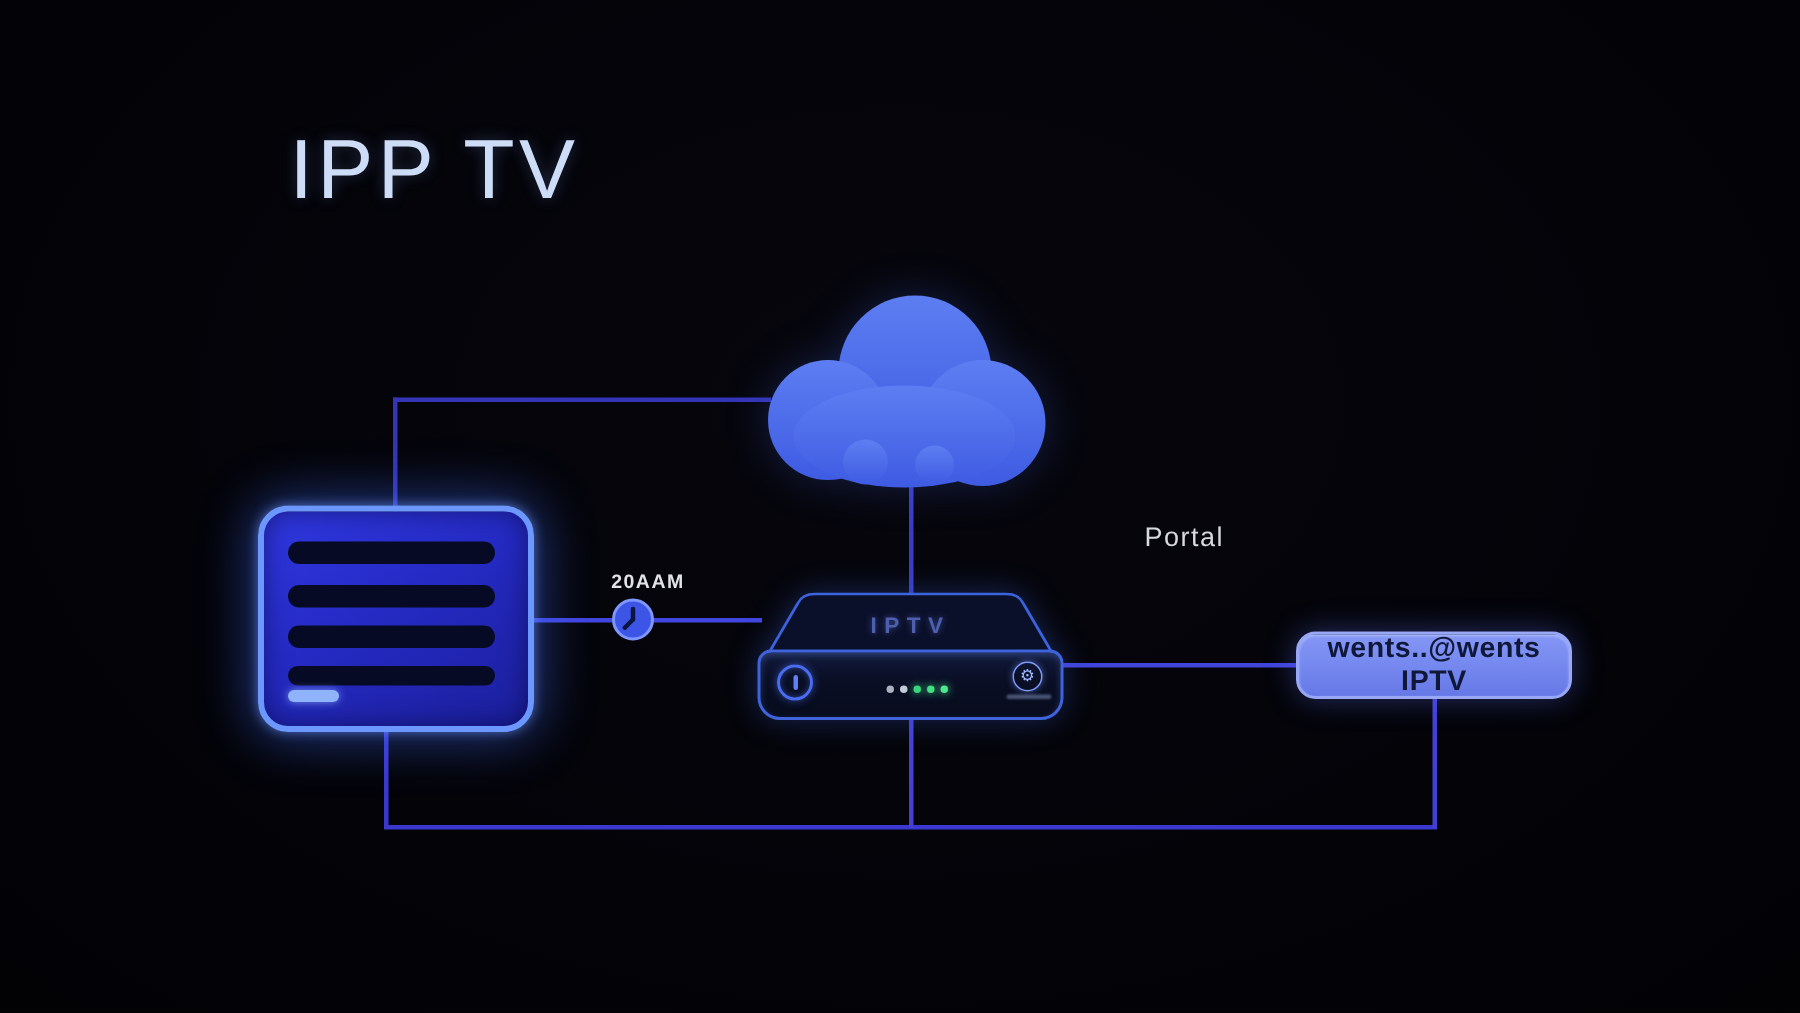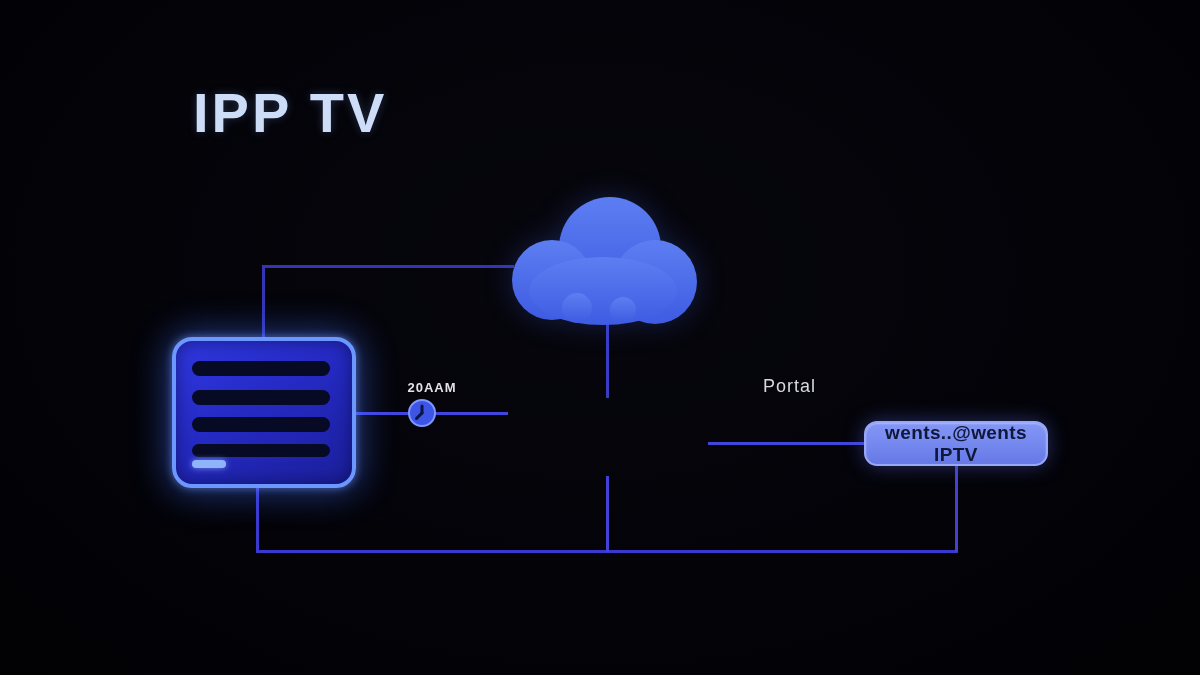--- a/index.html
+++ b/index.html
@@ -4,21 +4,21 @@
 <style>
   html,body{margin:0;padding:0;background:#000;}
   .stage{
     position:relative;width:1200px;height:675px;overflow:hidden;
     background:radial-gradient(ellipse at 50% 40%, #06060d 0%, #030308 60%, #020205 100%);
     font-family:"Liberation Sans", sans-serif;
   }
   
   .title{
     position:absolute;left:193px;top:80px;margin:0;
-    font-size:56px;font-weight:bold;letter-spacing:3px;
+    font-size:56px;font-weight:normal;letter-spacing:3px;
     color:#cdddf8;text-shadow:0 0 10px rgba(140,170,255,.25);
   }
   
   .line{position:absolute;background:#3e3fd6;z-index:1;}
   .line-dim{background:#3434b6;}
   .l-v1{left:262px;top:265px;width:3px;height:76px;}
   .l-h1{left:262px;top:265px;width:252px;height:3px;}
   .l-v2{left:606px;top:318px;width:3px;height:80px;background:#3a3cc6;}
   .l-h2{left:348px;top:412px;width:160px;height:3px;background:#4246e0;}
   .l-h3{left:708px;top:442px;width:160px;height:3px;background:#4145da;}
@@ -35,21 +35,21 @@
     background:linear-gradient(150deg,#3038e2 0%,#252ac4 45%,#1b1f9c 100%);
     box-shadow:0 0 34px 6px rgba(64,110,255,.45),0 0 8px rgba(130,165,255,.6),inset 0 0 18px rgba(0,0,40,.5);
   }
   .server-bar{position:absolute;left:16px;width:138px;height:15px;border-radius:8px;background:#060a24;}
   .sb1{top:20px;} .sb2{top:49px;} .sb3{top:76px;} .sb4{top:103px;height:13px;}
   .server-mini{position:absolute;left:16px;top:119px;width:34px;height:8px;border-radius:4px;background:#8fb4fc;box-shadow:0 0 6px rgba(150,185,255,.7);}
   
   .clock{position:absolute;left:407px;top:398px;width:30px;height:30px;z-index:3;}
   .clock-label{position:absolute;left:398px;top:380px;width:68px;text-align:center;font-size:13px;color:#e1e3e8;letter-spacing:1px;z-index:3;font-weight:bold;}
   
-  .portal-label{position:absolute;left:763px;top:376px;font-size:18px;color:#d6d9de;letter-spacing:1px;z-index:3;}
+  .portal-label{position:absolute;left:763px;top:348px;font-size:18px;color:#d6d9de;letter-spacing:1px;z-index:3;}
   
   .device{position:absolute;left:503px;top:393px;width:208px;height:88px;z-index:2;filter:drop-shadow(0 0 10px rgba(60,100,230,.35));}
   .device-top-svg{position:absolute;left:0;top:0;}
   .device-top-label{
     position:absolute;left:0;top:16px;width:208px;text-align:center;
     font-size:15px;font-weight:bold;letter-spacing:5px;color:#4d5fae;
     text-shadow:0 0 4px rgba(90,110,200,.6);filter:blur(.4px);
   }
   .device-front{
     position:absolute;left:2px;top:40px;width:200px;height:43px;
@@ -126,16 +126,36 @@
   <div class="clock-label">20AAM</div>
   <svg class="clock" width="30" height="30" viewBox="0 0 30 30">
     <circle cx="15" cy="15" r="13" fill="#3c55e6"></circle>
     <circle cx="15" cy="15" r="13" fill="none" stroke="#7e97ff" stroke-width="2"></circle>
     <line x1="15" y1="15" x2="15" y2="8" stroke="#0c1440" stroke-width="3" stroke-linecap="round"></line>
     <line x1="15" y1="15" x2="9.5" y2="20.5" stroke="#0c1440" stroke-width="3" stroke-linecap="round"></line>
   </svg>
 
   <div class="portal-label">Portal</div>
 
+  <div class="device">
+    <svg class="device-top-svg" width="208" height="46" viewBox="0 0 208 46">
+      <path d="M 8 45 L 29 9 Q 32 3 40 3 L 168 3 Q 176 3 179 9 L 200 45 Z" fill="#0b102a" stroke="#3c63de" stroke-width="1.8"></path>
+    </svg>
+    <div class="device-top-label">IPTV</div>
+    <div class="device-front">
+      <div class="power-btn">
+        <div class="power-glyph"></div>
+      </div>
+      <div class="led-row">
+        <div class="led" style="background: rgb(170, 178, 194);"></div>
+        <div class="led" style="background: rgb(194, 204, 218);"></div>
+        <div class="led" style="background: rgb(56, 213, 125); box-shadow: rgb(56, 213, 125) 0px 0px 6px;"></div>
+        <div class="led" style="background: rgb(66, 223, 133); box-shadow: rgb(66, 223, 133) 0px 0px 6px;"></div>
+        <div class="led" style="background: rgb(77, 233, 141); box-shadow: rgb(77, 233, 141) 0px 0px 6px;"></div>
+      </div>
+      <div class="emblem">⚙</div>
+      <div class="emblem-caption"></div>
+    </div>
+  </div>
 
   <button class="auth-btn">wents..@wents IPTV</button>
 
 </div>
 
 </body></html>

